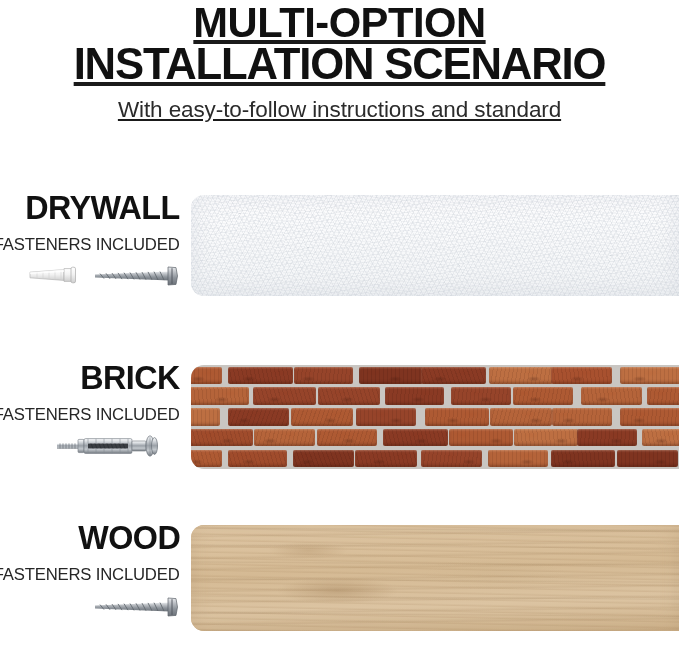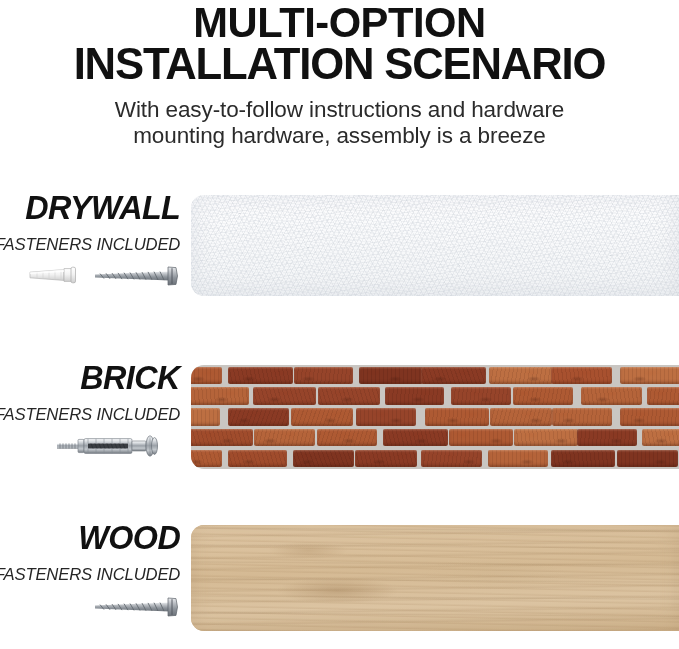--- a/index.html
+++ b/index.html
@@ -14,20 +14,21 @@
     font-family: "Liberation Sans", sans-serif;
     color: #1a1a1a;
     position: relative;
   }
 
   
   .header {
     width: 679px;
     padding-top: 2px;
     text-align: center;
+    text-decoration: underline;
   }
   .title {
     font-family: "Liberation Sans", sans-serif;
     font-weight: 700;
     font-size: 43px;
     line-height: 0.95;
     letter-spacing: -0.5px;
     color: #111111;
     transform: scaleX(0.97);
   }
@@ -61,21 +62,20 @@
   .row-drywall { top: 188px;  height: 112px; }
   .row-brick   { top: 358px;  height: 112px; }
   .row-wood    { top: 518px;  height: 113px; }
 
   .label-col {
     position: absolute;
     left: 0;
     top: 0;
     width: 183px;
     height: 100%;
-    font-style: italic;
   }
   .mat-heading {
     position: absolute;
     right: 3px;
     top: 2px;
     font-weight: 700;
     font-size: 34px;
     line-height: 1;
     letter-spacing: -0.6px;
     color: #111111;
@@ -193,22 +193,21 @@
 </style>
 </head>
 <body>
 
 <div class="header">
   <div class="title">
     <span class="line line1">MULTI-OPTION</span>
     <span class="line line2">INSTALLATION SCENARIO</span>
   </div>
   <div class="subtitle">
-    <span class="line">With easy-to-follow instructions and hardware</span>
-    <span class="line">mounting hardware, assembly is a breeze</span>
+    <span class="line">With easy-to-follow instructions and standard</span>
   </div>
 </div>
 
 <div class="row row-drywall">
   <div class="label-col">
     <div class="mat-heading">DRYWALL</div>
     <div class="mat-sub">FASTENERS INCLUDED</div>
     <div class="hw-wrap">
       <svg class="hw-svg" width="183" height="40" viewBox="0 0 183 40">
 

